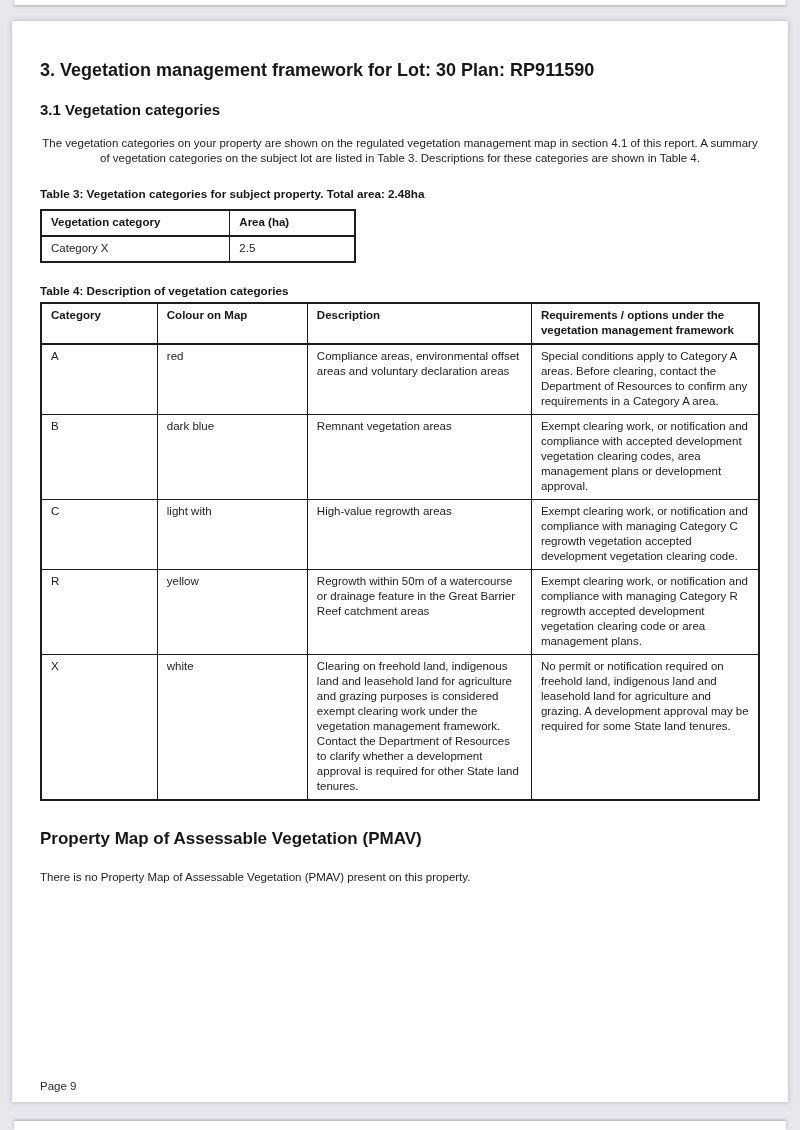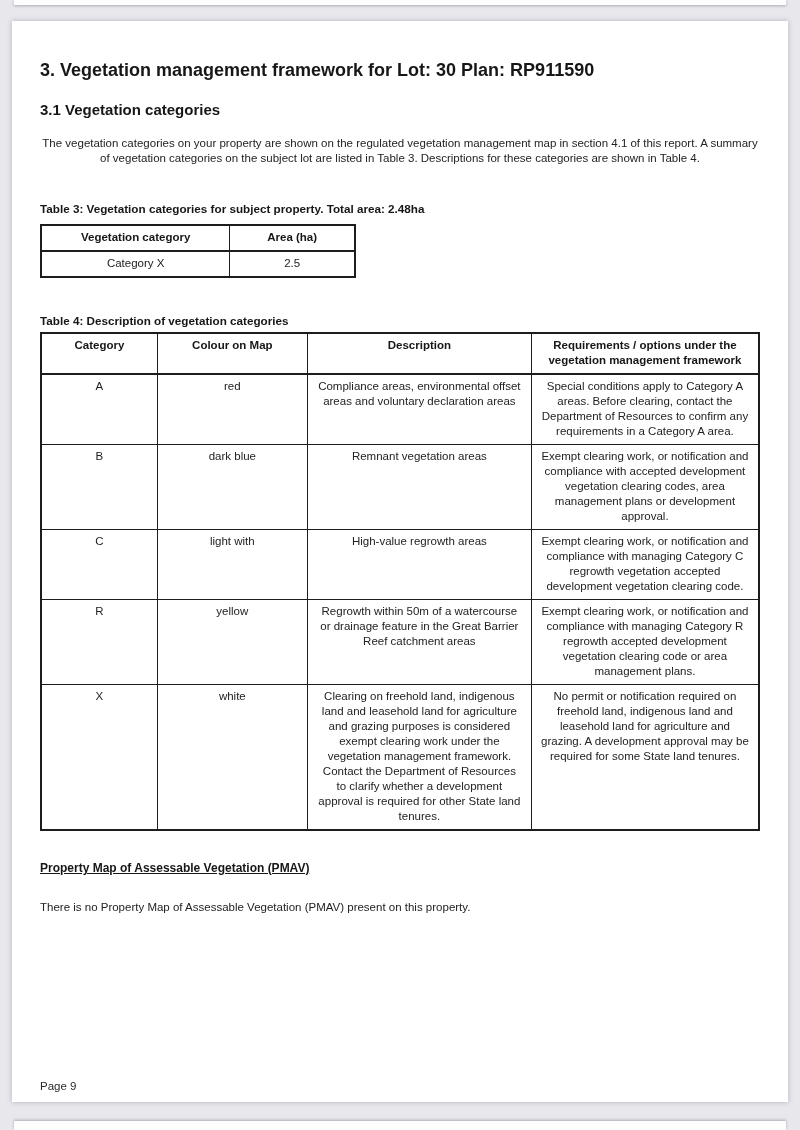--- a/index.html
+++ b/index.html
@@ -57,55 +57,54 @@
     color: #171717;
   }
   p.intro {
     margin: 17px 0 0 0;
     font-size: 11.5px;
     line-height: 15px;
     color: #232323;
     text-align: center;
   }
   .tbl-caption {
-    margin: 36px 0 0 0;
+    margin: 21px 0 0 0;
     font-size: 11.7px;
     line-height: 14px;
     font-weight: bold;
     color: #171717;
   }
   table {
     border-collapse: collapse;
     border: 2px solid #1d1d1d;
     margin-top: 8px;
   }
   th, td {
     border: 1px solid #1d1d1d;
-    text-align: center;
+    text-align: left;
     vertical-align: top;
     font-size: 11.5px;
     line-height: 15px;
     padding: 4px 9px 5px 9px;
     color: #232323;
   }
   th {
     font-weight: bold;
     color: #171717;
     border-bottom: 2px solid #1d1d1d;
   }
   table.t3 { width: 316px; }
   table.t3 td, table.t3 th { height: 24px; }
   table.t4 { width: 100%; margin-top: 4px; }
   .pmav-heading {
     margin: 30px 0 0 0;
-    font-size: 12px;
-    line-height: 15px;
-    font-weight: bold;
-    color: #171717;
-    text-decoration: underline;
+    font-size: 17px;
+    line-height: 15px;
+    font-weight: bold;
+    color: #171717;
   }
   .pmav-text {
     margin: 24px 0 0 0;
     font-size: 11.5px;
     line-height: 15px;
     color: #232323;
   }
   .footer {
     position: absolute;
     left: 28px;

